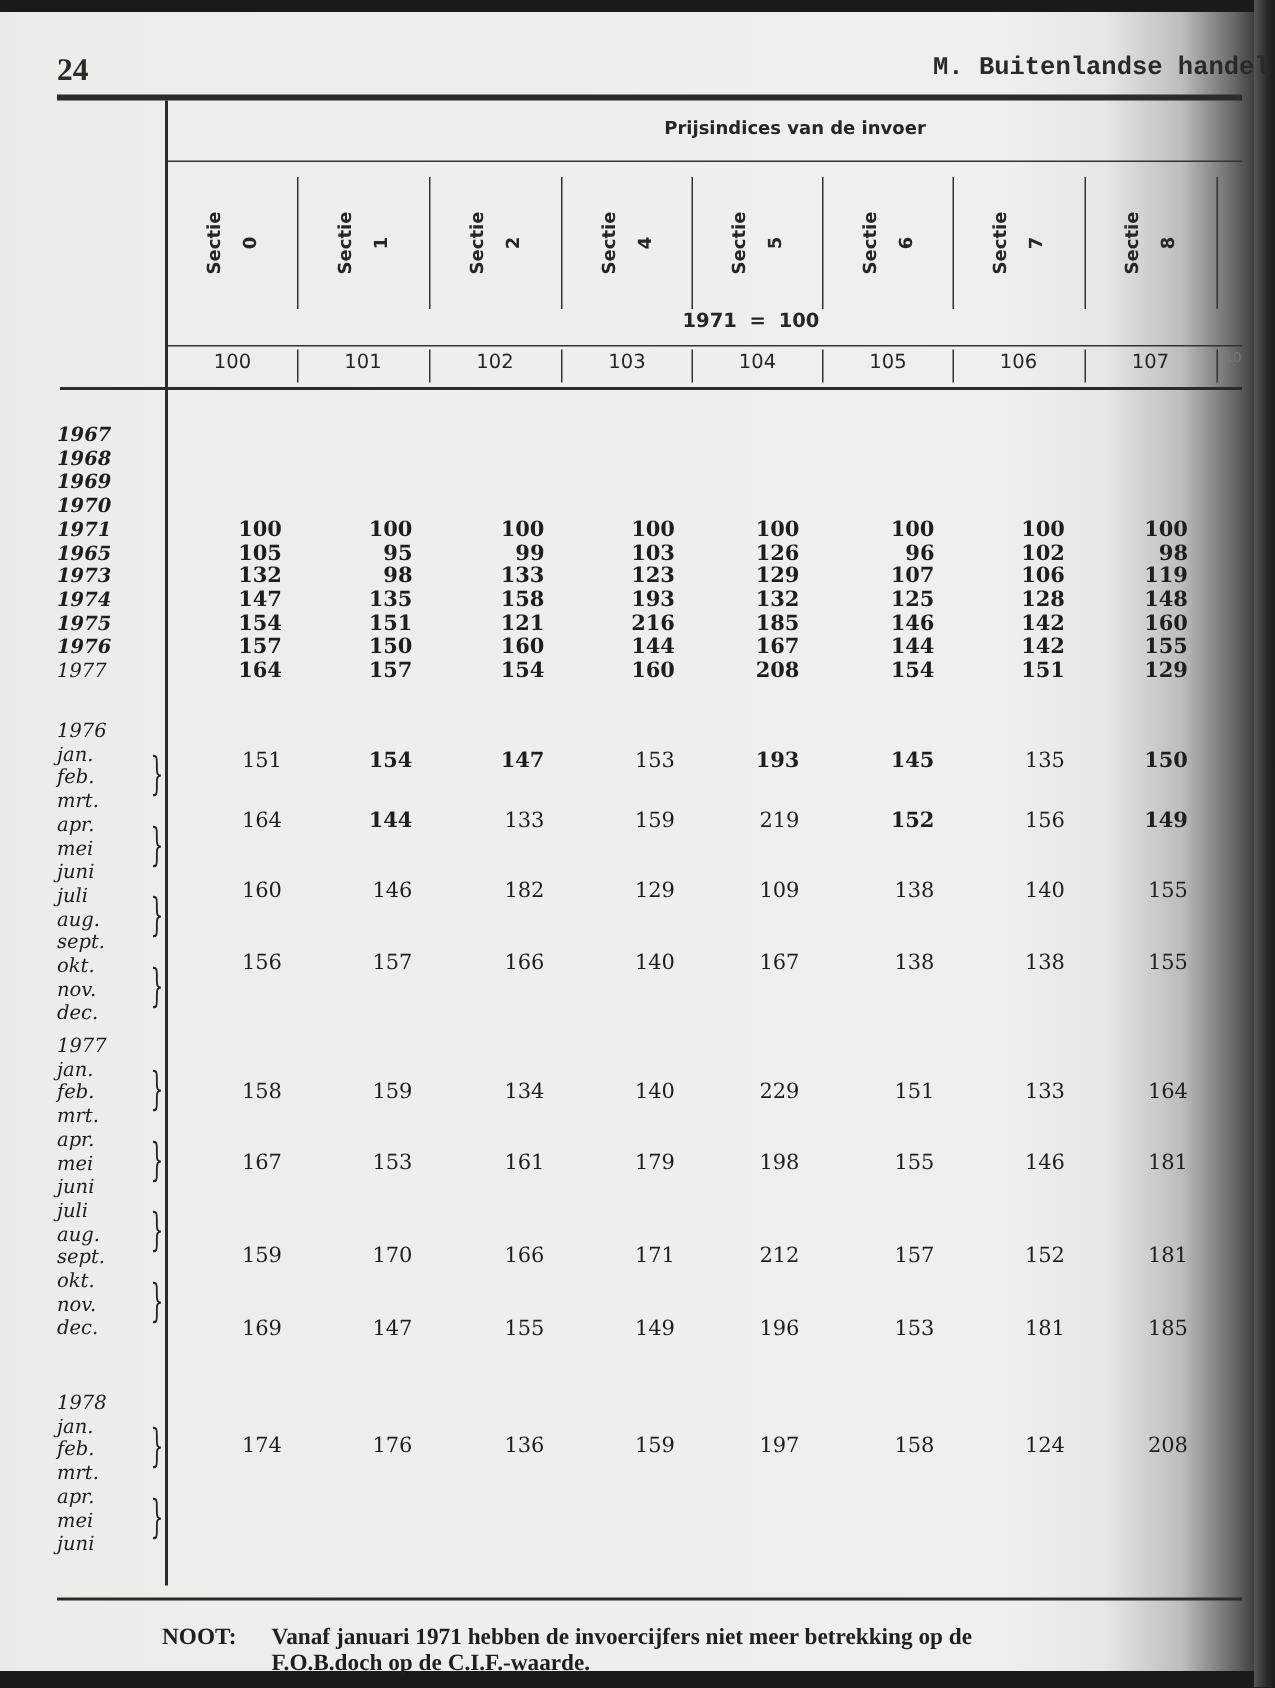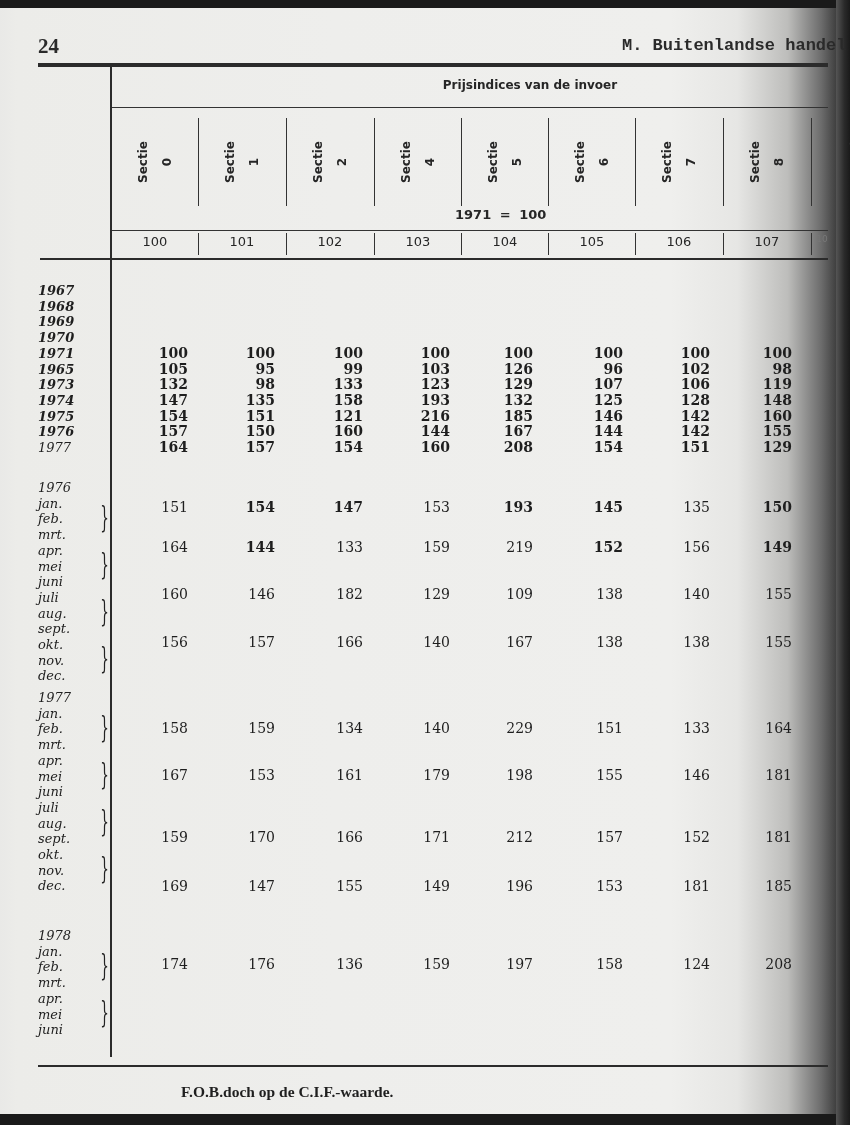--- a/index.html
+++ b/index.html
@@ -363,14 +363,15 @@
     <div class="val" style="left: 410px; top: 957px;">159</div>
     <div class="val" style="left: 493px; top: 957px;">197</div>
     <div class="val" style="left: 583px; top: 957px;">158</div>
     <div class="val" style="left: 670px; top: 957px;">124</div>
     <div class="val" style="left: 752px; top: 957px;">208</div>
   </div>
 
 <div class="rule-bottom"></div>
 
 <div class="note">
+  <div><span class="lbl">NOOT:</span><span>Vanaf januari 1971 hebben de invoercijfers niet meer betrekking op de</span></div>
   <div class="l2">F.O.B.doch op de C.I.F.-waarde.</div>
 </div>
 
 </body></html>

